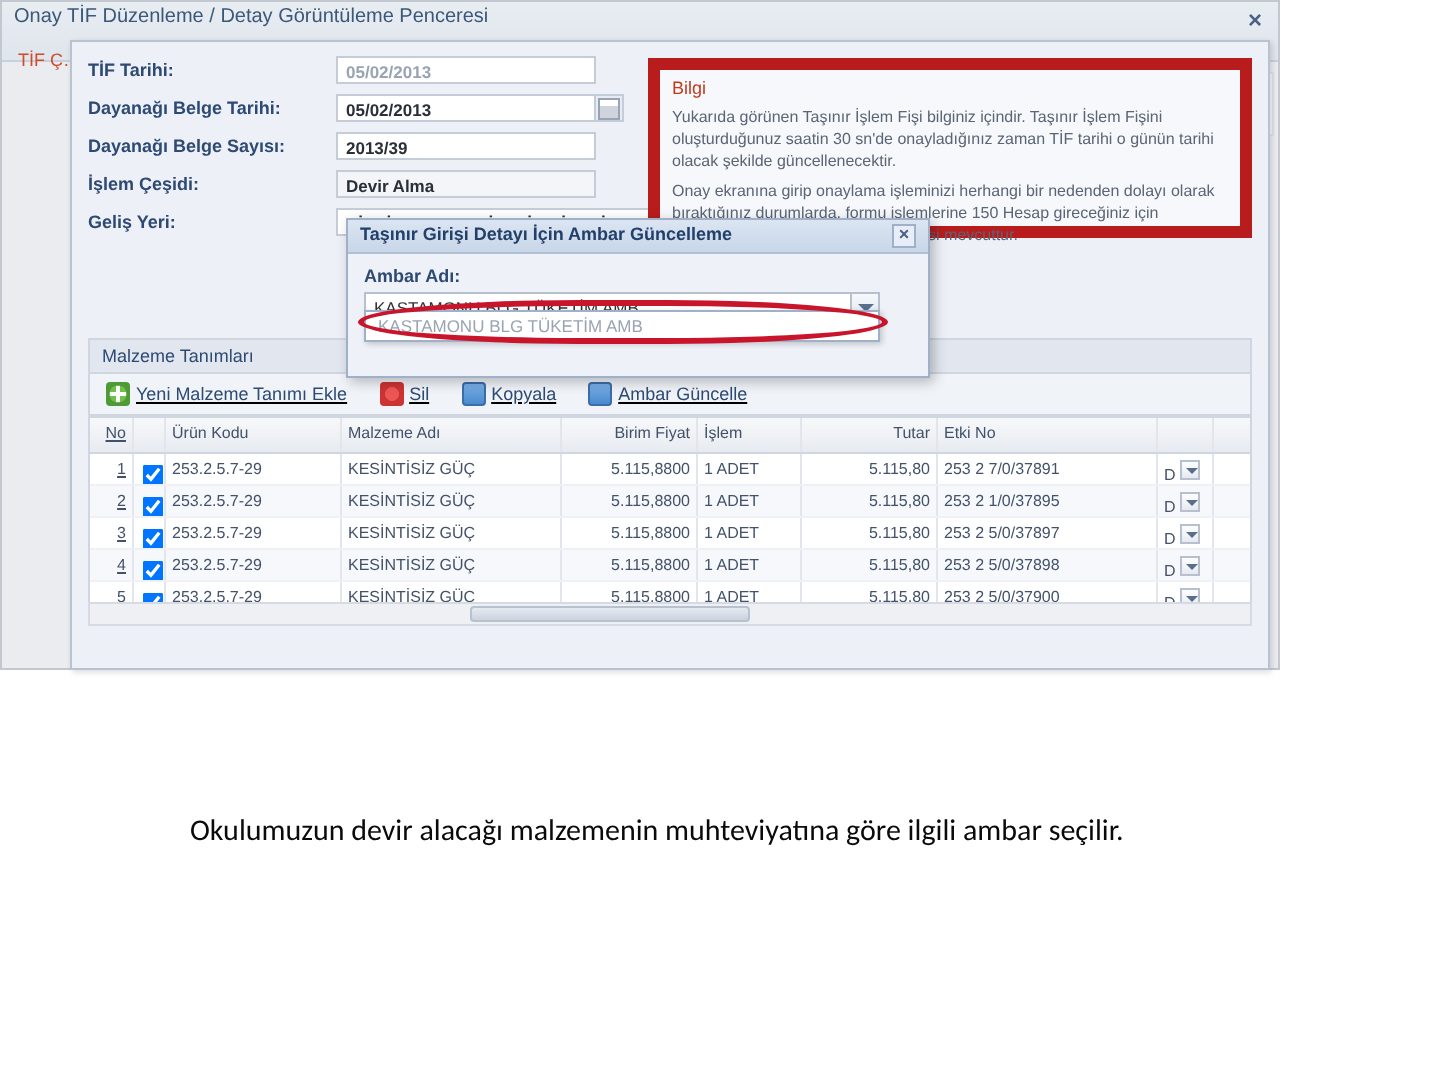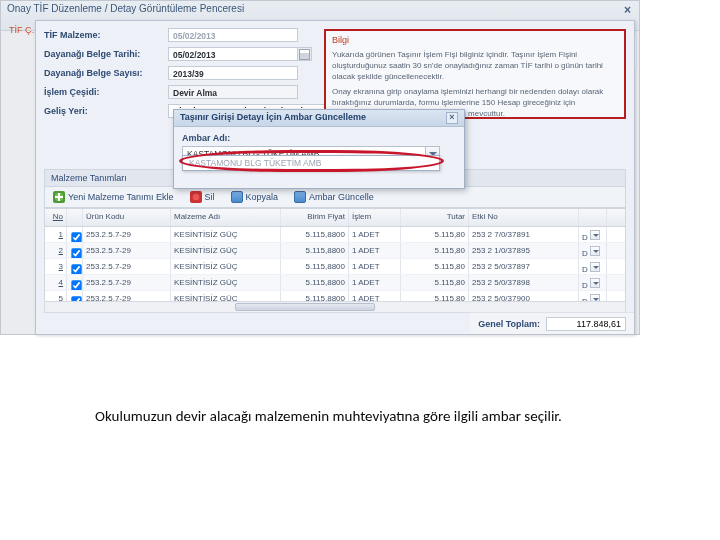--- a/index.html
+++ b/index.html
@@ -14,26 +14,26 @@
     .main-panel { position:absolute; top:20px; left:35px; width:600px; height:315px; background:#edf1f7; border:1px solid #b9c2d0; box-shadow:1px 1px 3px rgba(0,0,0,.15); }
 
     .form-area { padding:6px 8px 0 8px; }
     .form-row { display:flex; align-items:center; margin-bottom:3px; height:16px; }
     .form-row label { width:124px; color:#2e4a73; font-size:9px; font-weight:bold; }
     .form-row .field { width:130px; height:14px; background:#fff; border:1px solid #c4ccd8; padding:1px 4px; font-size:8.5px; color:#2a2f38; line-height:12px;font-weight:bold; }
     .field.wide { width:160px; overflow:hidden; white-space:nowrap; }
     .date-icon { width:14px; height:14px; background:#e8ecf2; border:1px solid #c4ccd8; border-left:none; display:flex; align-items:center; justify-content:center; }
     .date-icon::after { content:""; width:9px; height:9px; background:linear-gradient(#fff 3px,#d0d4dc 3px); border:1px solid #98a3b5; }
 
-    .bilgi-box { position:absolute; top:8px; right:8px; width:302px; height:90px; border:2px solid #b91c1c; background:#f6f8fb; padding:4px 6px; font-size:8px; color:#5a6575; line-height:11px; }
+    .bilgi-box { position:absolute; top:8px; right:8px; width:302px; height:90px; border:6px solid #b91c1c; background:#f6f8fb; padding:4px 6px; font-size:8px; color:#5a6575; line-height:11px; }
     .bilgi-box .title { color:#c23a1e; font-size:9px; margin-bottom:3px; }
 
     .mt-strip { position:absolute; top:148px; left:8px; right:8px; height:17px; background:#e2e7ef; border:1px solid #cfd6e0; border-bottom:none; color:#2e4a73; font-size:9px; padding:3px 6px; }
 
-    .toolbar { position:absolute; top:165px; left:8px; right:8px; height:22px; background:#f0f3f8; border:1px solid #cfd6e0; display:flex; align-items:center; padding:0 4px; gap:8px; }
+    .toolbar { position:absolute; top:165px; left:8px; right:8px; height:22px; background:#f0f3f8; border:1px solid #cfd6e0; display:flex; align-items:center; padding:0 4px; gap:8px;text-decoration:underline; }
     .tool-btn { display:flex; align-items:center; gap:3px; padding:2px 4px; font-size:9px; color:#2e4a73; }
     .tool-btn .ico { width:12px; height:12px; border-radius:2px; display:inline-block; }
     .ico.plus { background:radial-gradient(circle at 50% 50%, #6fbf4a 50%, #4e9a36 52%); position:relative; }
     .ico.plus::before,.ico.plus::after{content:"";position:absolute;background:#fff;}
     .ico.plus::before{left:5px;top:2px;width:2px;height:8px;}
     .ico.plus::after{top:5px;left:2px;height:2px;width:8px;}
     .ico.red { background:radial-gradient(circle,#e55 40%,#c33 42%);}
     .ico.blue{ background:linear-gradient(#7ab0e8,#4a89cc); border:1px solid #3a6ea8;}
 
     .grid { position:absolute; top:187px; left:8px; right:8px; bottom:22px; border:1px solid #cfd6e0; background:#fff; overflow:hidden; }
@@ -90,21 +90,21 @@
   <div class="backdrop-right">
     <div class="backdrop-right-cell">Açıklama</div>
     <div class="backdrop-right-cell">MİKT Sayısı</div>
   </div>
 </div>
 
 <div class="main-panel">
 
   <div class="form-area">
     <div class="form-row">
-      <label>TİF Malzeme:</label>
+      <label>TİF Tarihi:</label>
       <div class="field" style="color:#9aa3b2">05/02/2013</div>
     </div>
     <div class="form-row">
       <label>Dayanağı Belge Tarihi:</label>
       <div class="field">05/02/2013</div>
       <div class="date-icon"></div>
     </div>
     <div class="form-row">
       <label>Dayanağı Belge Sayısı:</label>
       <div class="field">2013/39</div>
@@ -226,24 +226,20 @@
           <div class="c-etk">253 2 5/0/37902</div>
           <div class="c-last">D <span class="down"></span></div>
         </div>
       </div>
   </div>
 
   <div class="scrollbar">
       <div class="thumb"></div>
     </div>
 
-  <div class="gfoot">
-    <span class="lbl">Genel Toplam:</span>
-    <span class="val">117.848,61</span>
-  </div>
 </div>
 
 <div class="modal">
   <div class="modal-head">
     <span>Taşınır Girişi Detayı İçin Ambar Güncelleme</span>
     <span class="close-icon">×</span>
   </div>
   <div class="modal-body">
     <label>Ambar Adı:</label>
     <div class="combo">

